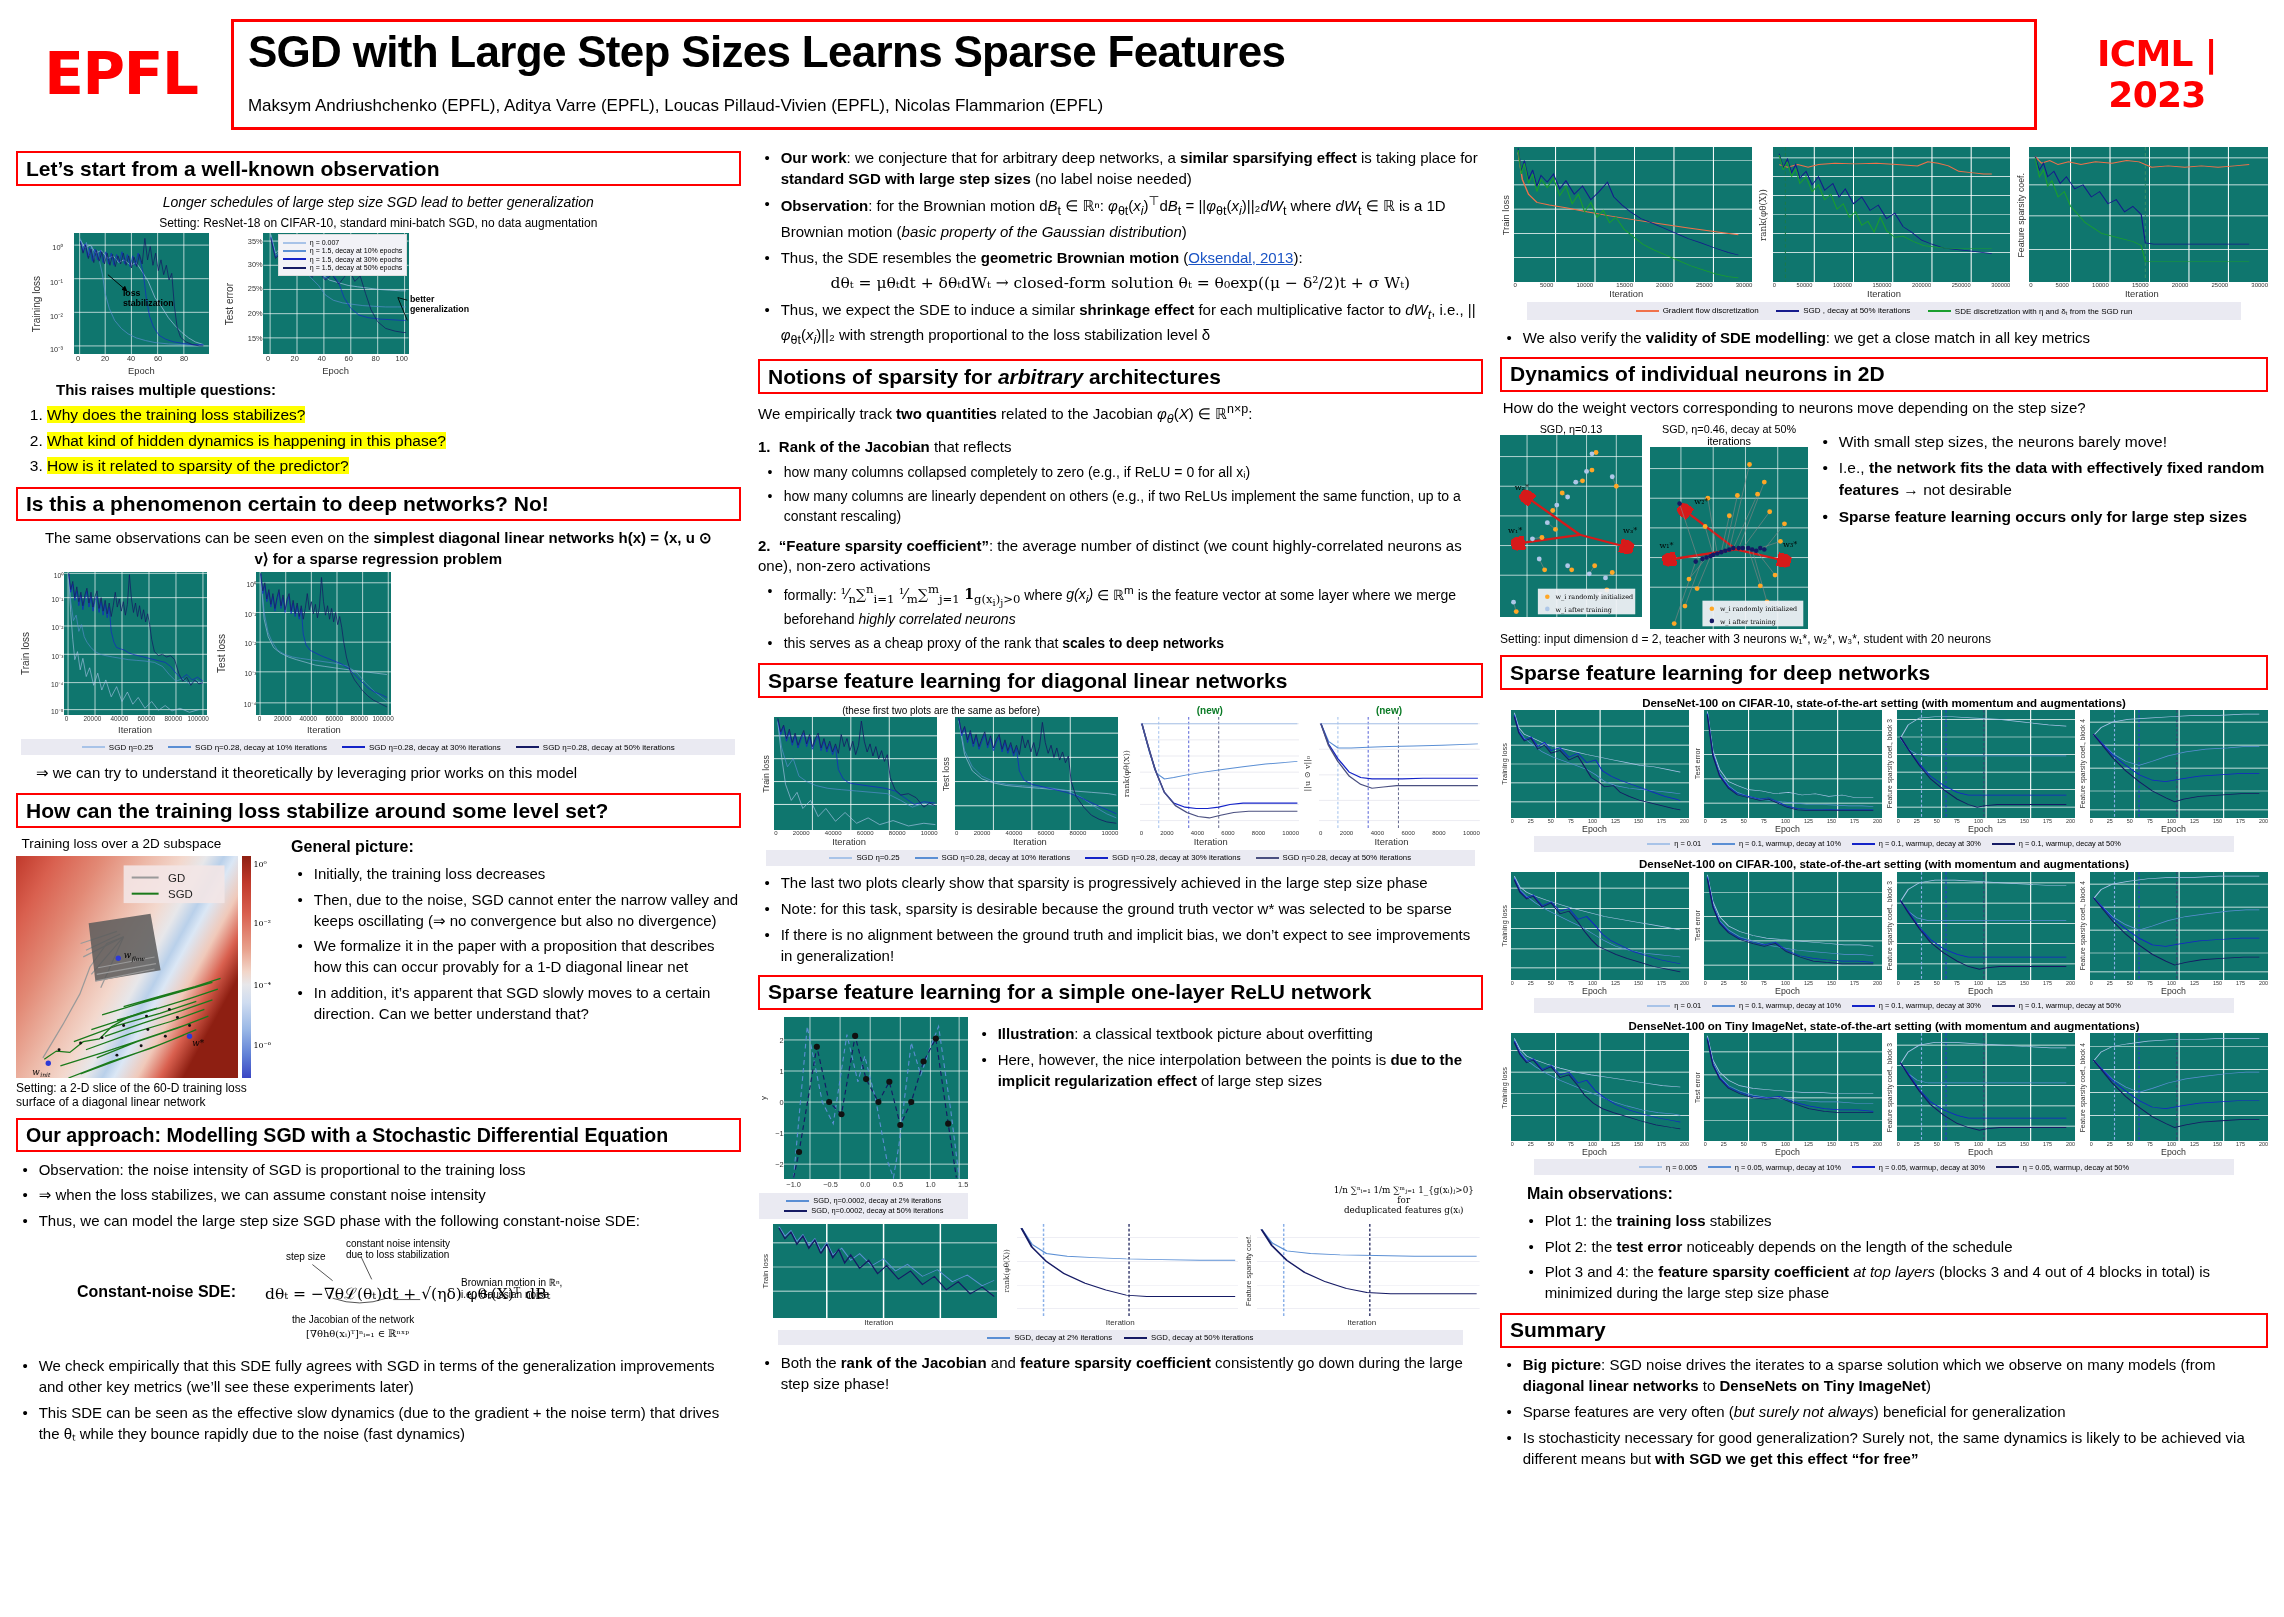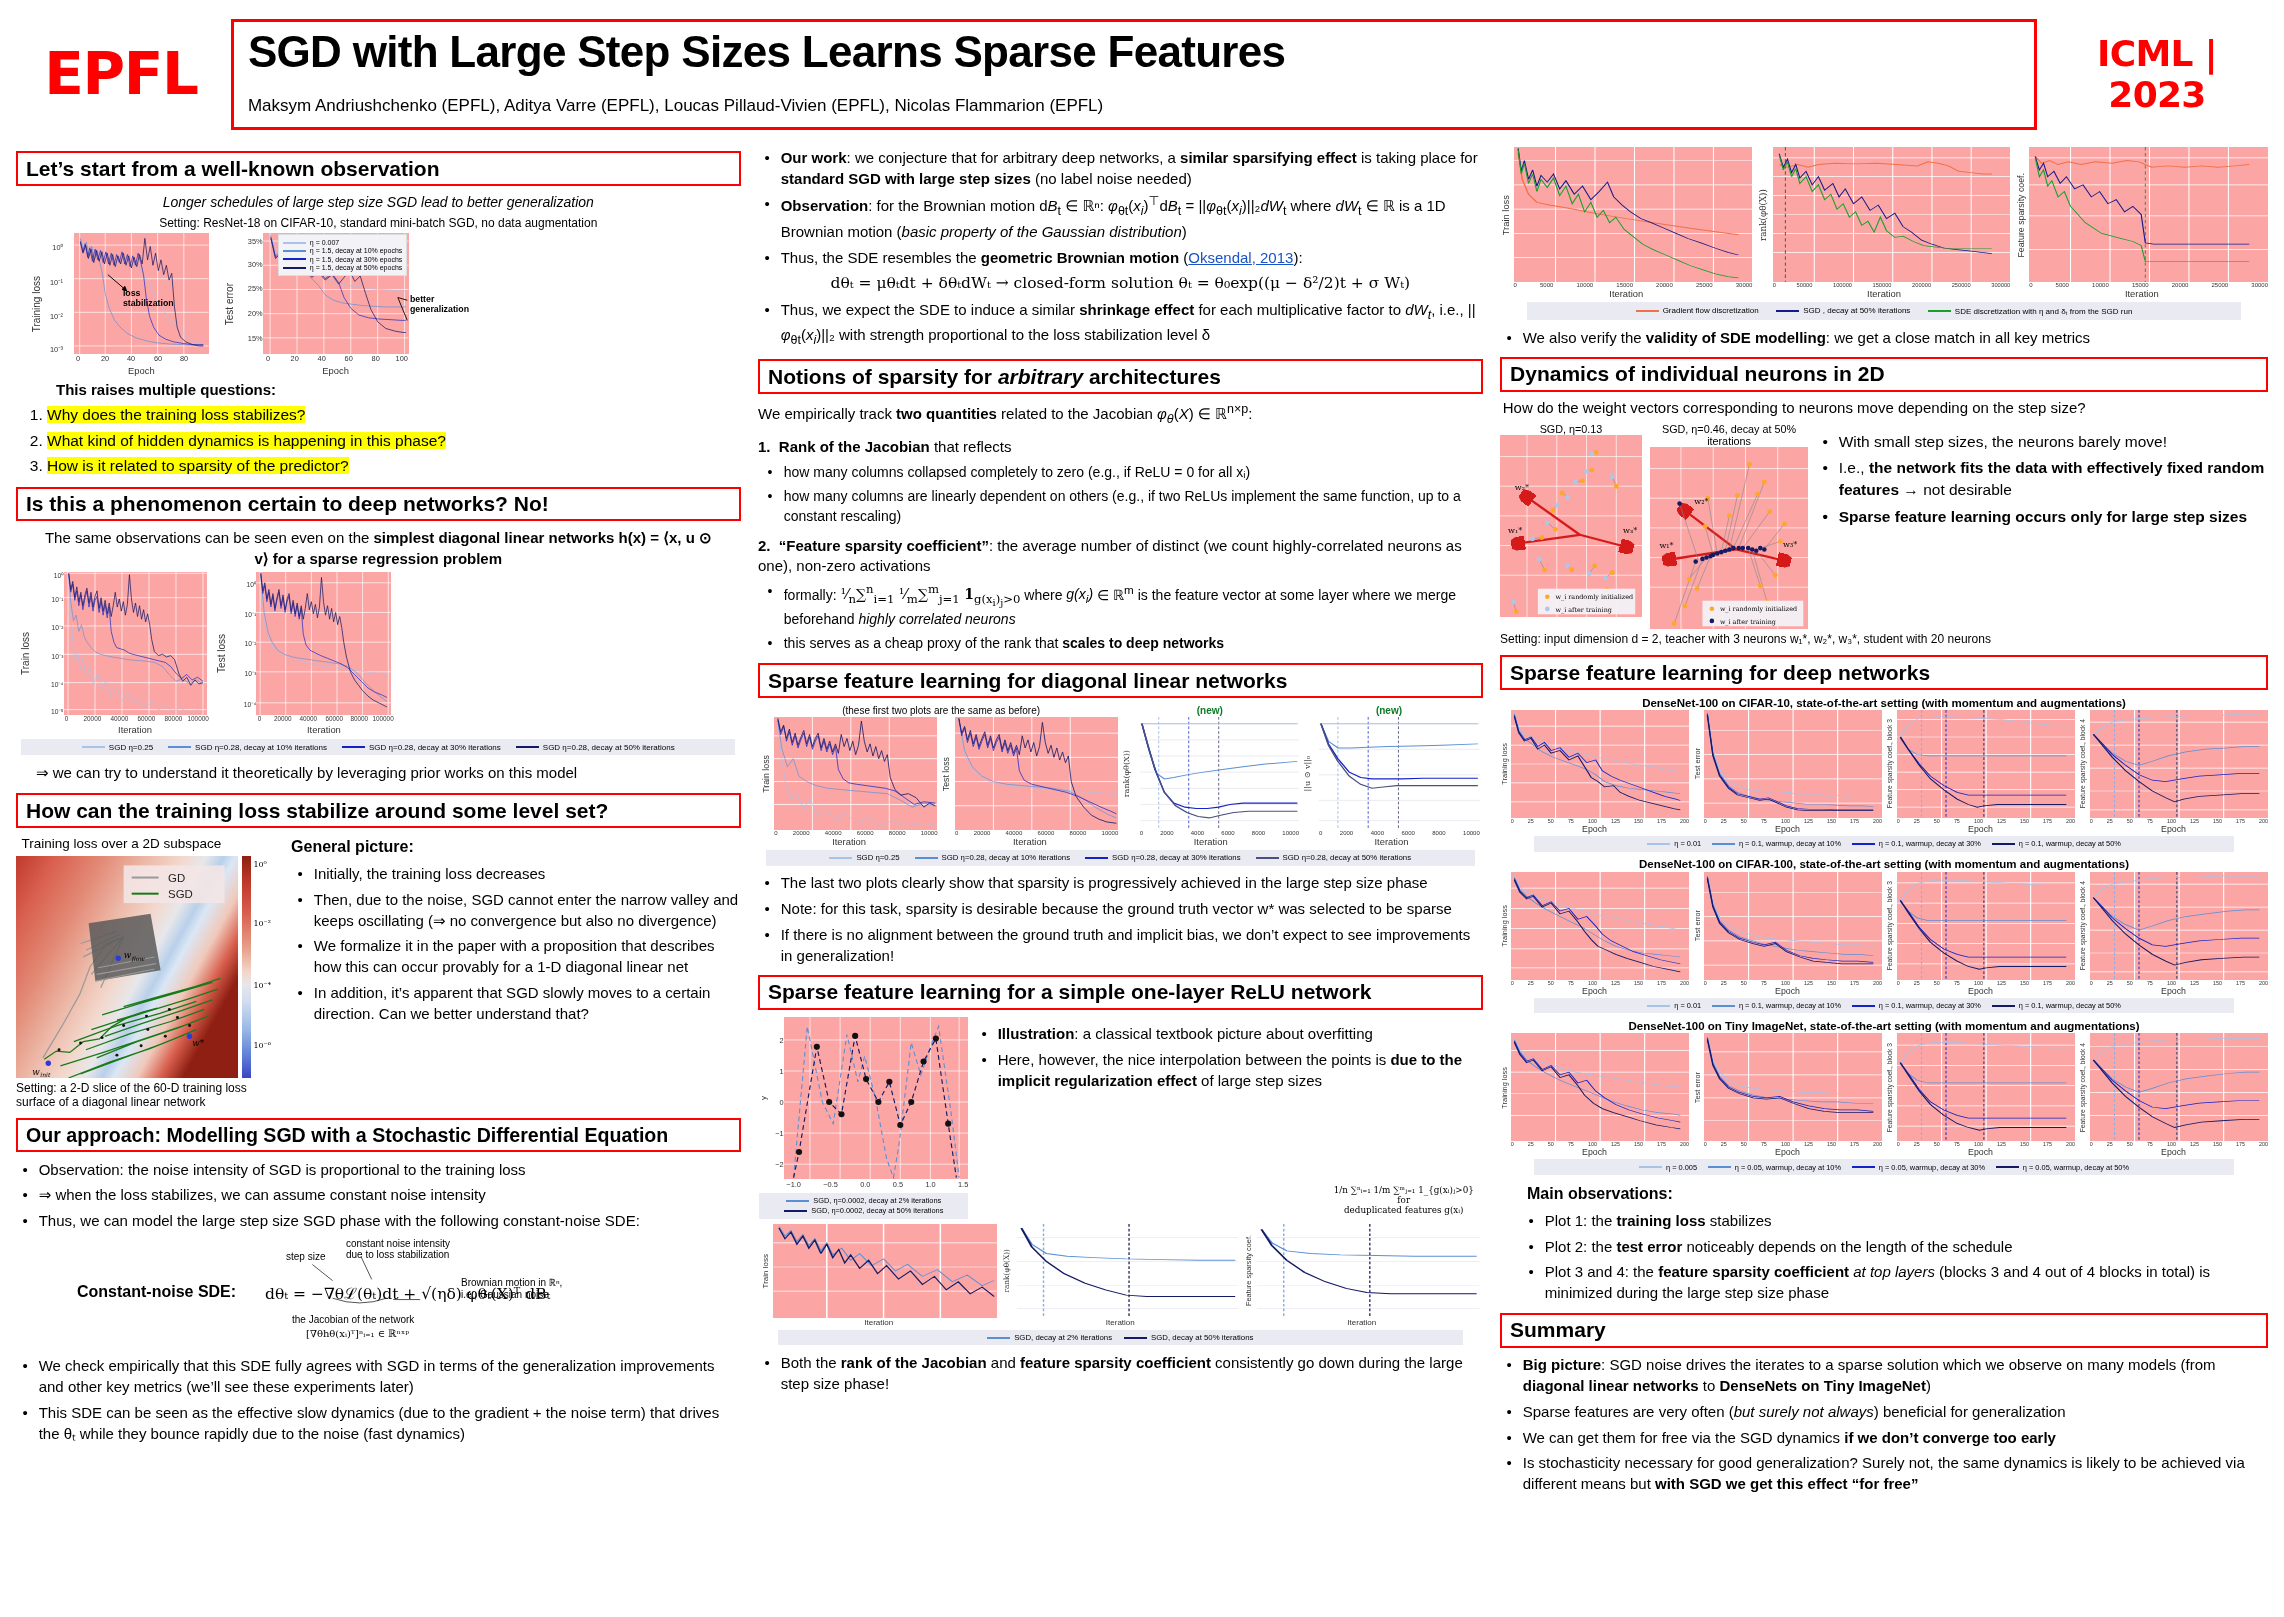--- a/index.html
+++ b/index.html
@@ -40,21 +40,21 @@
   .lnk { color:#1a53c4; text-decoration:underline; }
 
   ul.bul { margin:2.7px 0 2.7px 0; padding-left:20px; list-style:none; font-size:15px; line-height:1.4; }
   ul.bul > li { position:relative; margin:4.7px 0; padding-left:2.7px; }
   ul.bul > li:before { content:"•"; position:absolute; left:-13.5px; }
   ul.bul.sub { font-size:14px; padding-left:23px; }
   ol.num { margin:2.7px 0; padding-left:31px; font-size:15.5px; line-height:1.45; }
   ol.num li { margin:2.7px 0; }
 
   
-  .plot { background:#fca5a5; position:relative; overflow:hidden; }
+  .plot { background:#0f766e; position:relative; overflow:hidden; }
   .axlab { font-size:9.4px; color:#333; text-align:center; }
   .ylab { font-size:10px; color:#333; writing-mode:vertical-rl; transform:rotate(180deg); }
   .legendbar { background:#eaeaf2; font-size:8.8px; display:flex; justify-content:center;
                gap:15px; align-items:center; padding:3.4px 4px; flex-wrap:wrap; }
   .lgi { display:flex; align-items:center; gap:4px; white-space:nowrap; }
   .lgl { width:23px; height:2px; display:inline-block; }
 
   .setting { font-size:12px; text-align:center; margin:2px 0 2.7px; }
   .capt { font-size:12px; }
 
@@ -1684,18 +1684,17 @@
     <ul class="bul" style="padding-left:42px">
       <li>Plot 1: the <span class="b">training loss</span> stabilizes</li>
       <li>Plot 2: the <span class="b">test error</span> noticeably depends on the length of the schedule</li>
       <li>Plot 3 and 4: the <span class="b">feature sparsity coefficient</span> <span class="it">at top layers</span> (blocks 3 and 4 out of 4 blocks in total) is minimized during the large step size phase</li>
     </ul>
 
     <div class="sec-head">Summary</div>
     <ul class="bul">
       <li><span class="b">Big picture</span>: SGD noise drives the iterates to a sparse solution which we observe on many models (from <span class="b">diagonal linear networks</span> to <span class="b">DenseNets on Tiny ImageNet</span>)</li>
       <li>Sparse features are very often (<span class="it">but surely not always</span>) beneficial for generalization</li>
-      <li>We can get them for free via the SGD dynamics <span class="b">if we don’t converge too early</span></li>
       <li>Is stochasticity necessary for good generalization? Surely not, the same dynamics is likely to be achieved via different means but <span class="b">with SGD we get this effect “for free”</span></li>
     </ul>
   </div>
 </div>
 
 
 </body></html>

